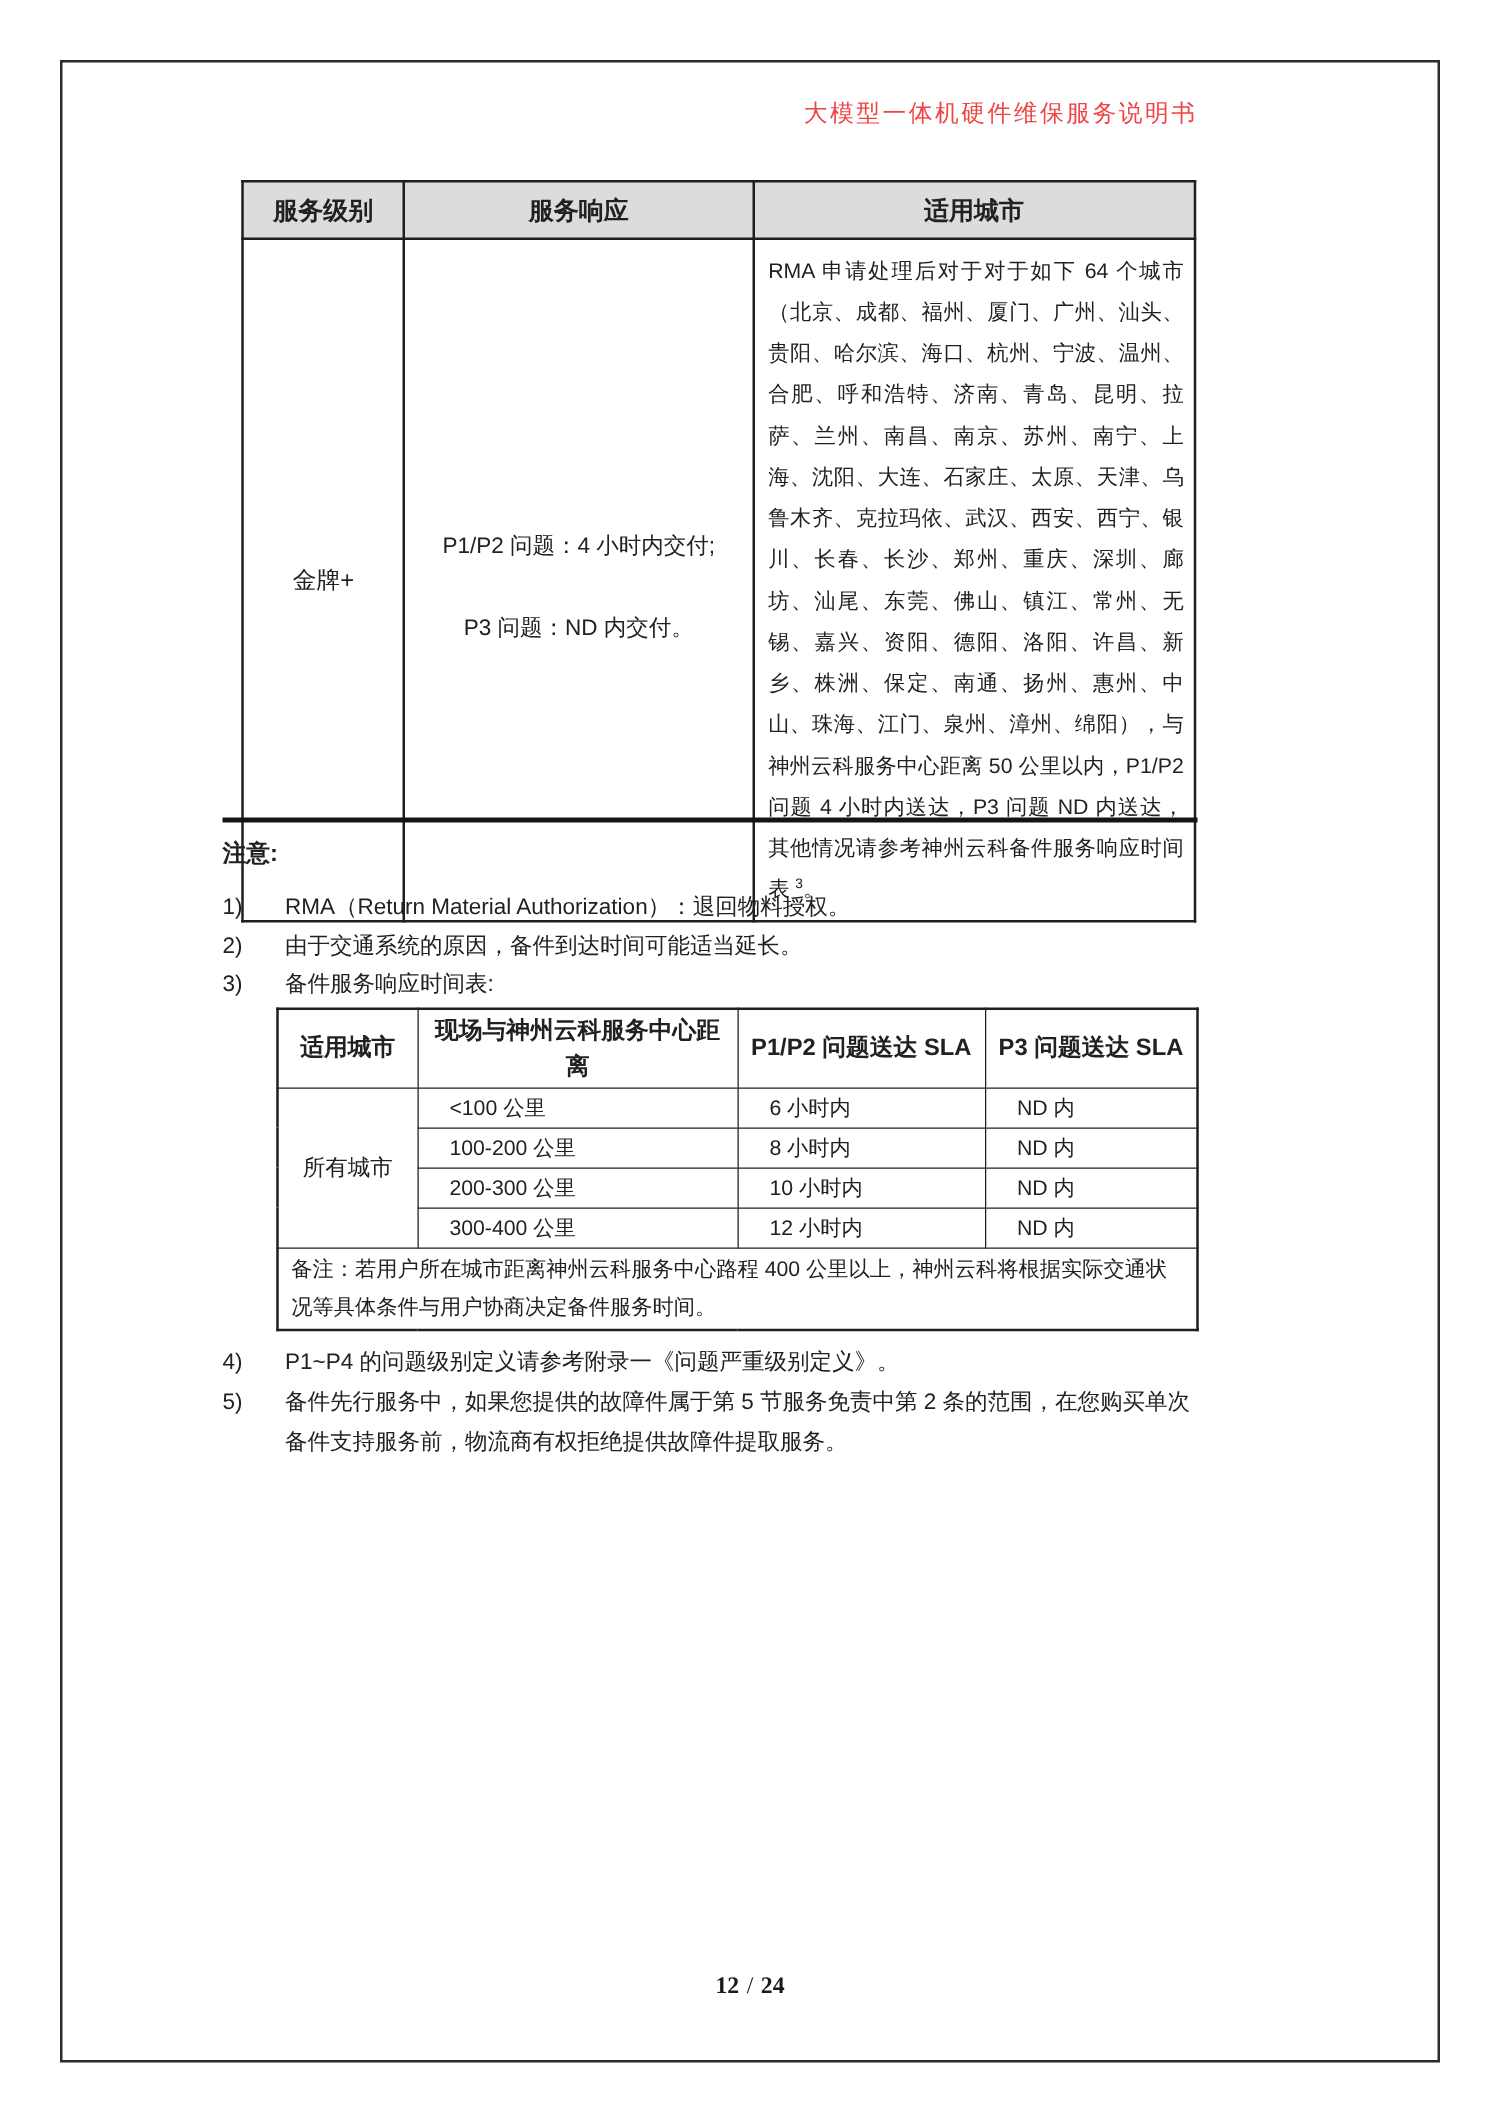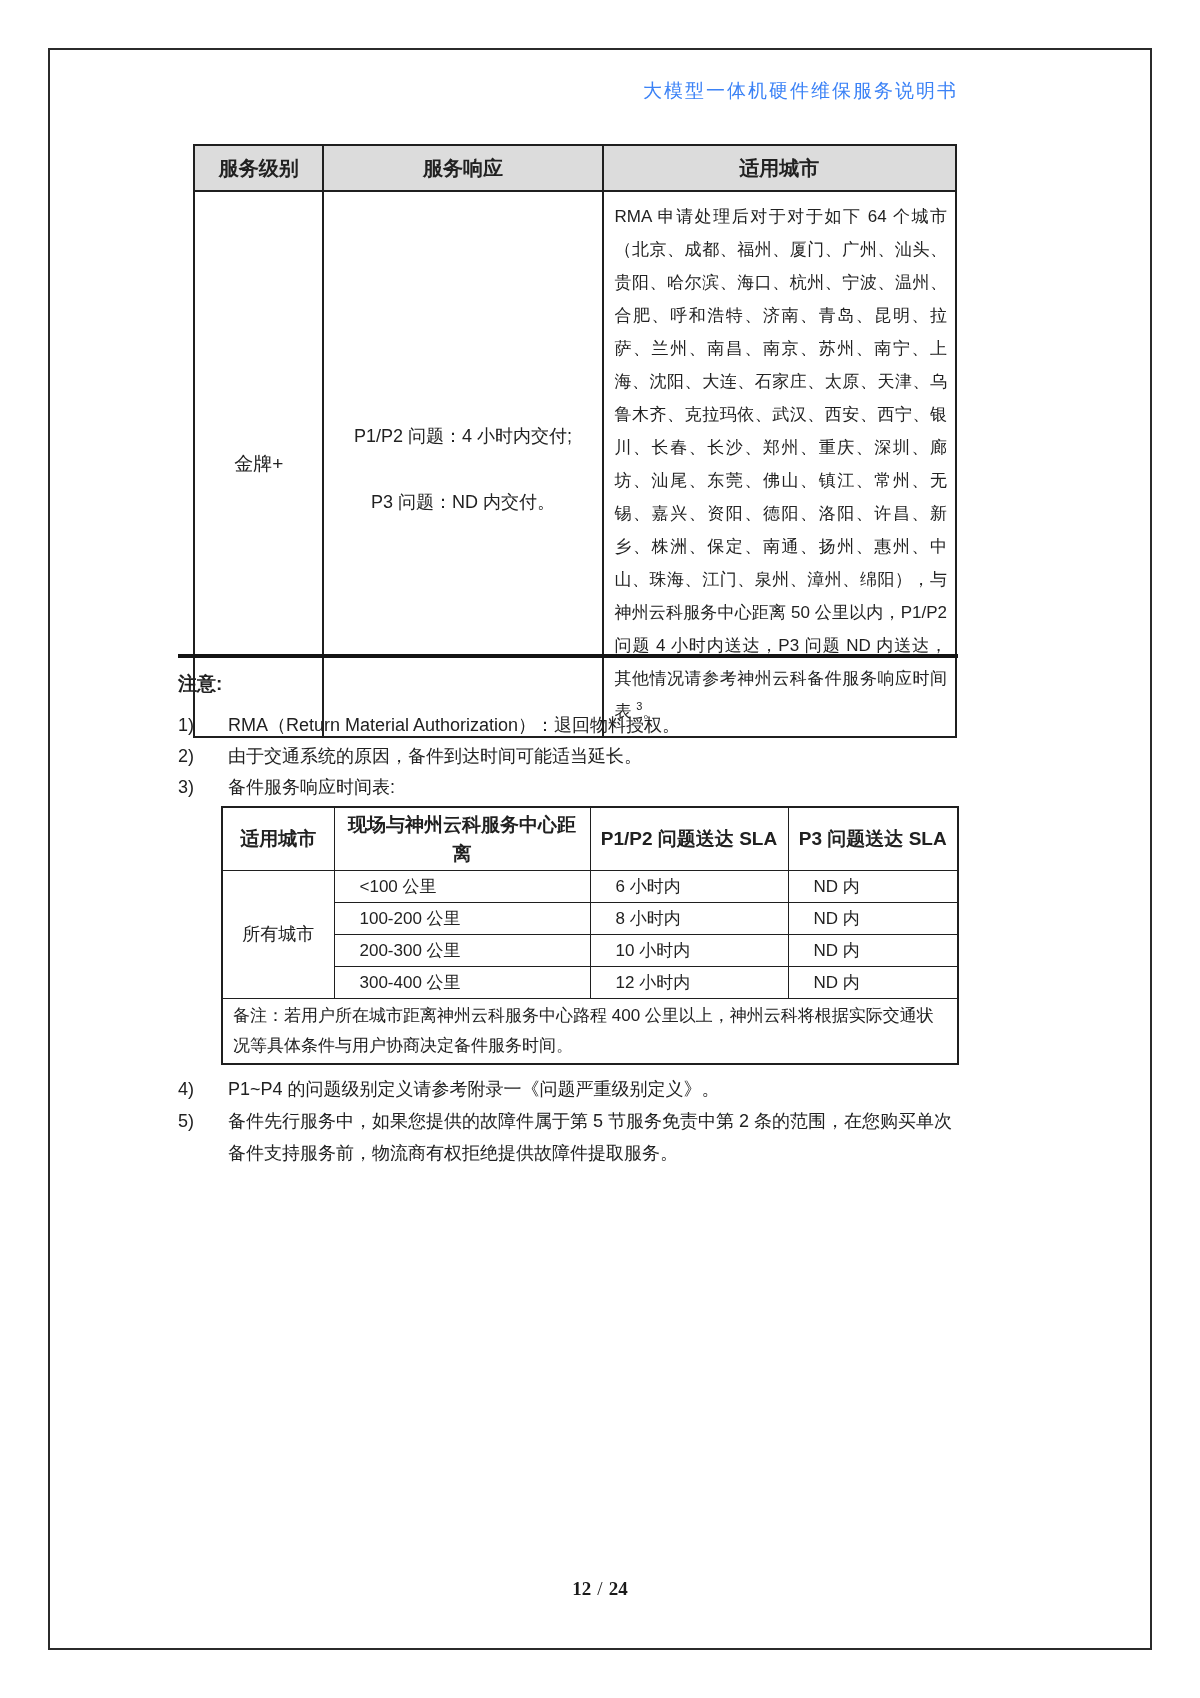--- a/index.html
+++ b/index.html
@@ -9,21 +9,21 @@
     font-family:"Liberation Sans","DejaVu Sans",sans-serif;
     color:var(--text-color,#212121);
   }
   .frame {
     position:absolute; left:48px; top:48px; width:1104px; height:1602px;
     border:2px solid #2b2b2b; background:#ffffff;
   }
   .doc-header {
     position:absolute; top:28px; right:192px;
     font-family:"Liberation Serif","DejaVu Serif",serif;
-    font-size:19px; letter-spacing:2px; color:#3b82f6; white-space:nowrap;
+    font-size:19px; letter-spacing:2px; color:#ef4444; white-space:nowrap;
   }
   
   table { border-collapse:collapse; }
   .t1 { position:absolute; left:143px; top:94px; width:764px; table-layout:fixed; }
   .t1 th, .t1 td { border:2px solid var(--border-color,#1f1f1f); }
   .t1 th {
     height:46px; background:var(--table-header-bg,#dcdcdc);
     font-size:20px; font-weight:bold; text-align:center; vertical-align:middle;
   }
   .t1 .c1 { width:127px; } .t1 .c2 { width:274px; } .t1 .c3 { width:347px; }

